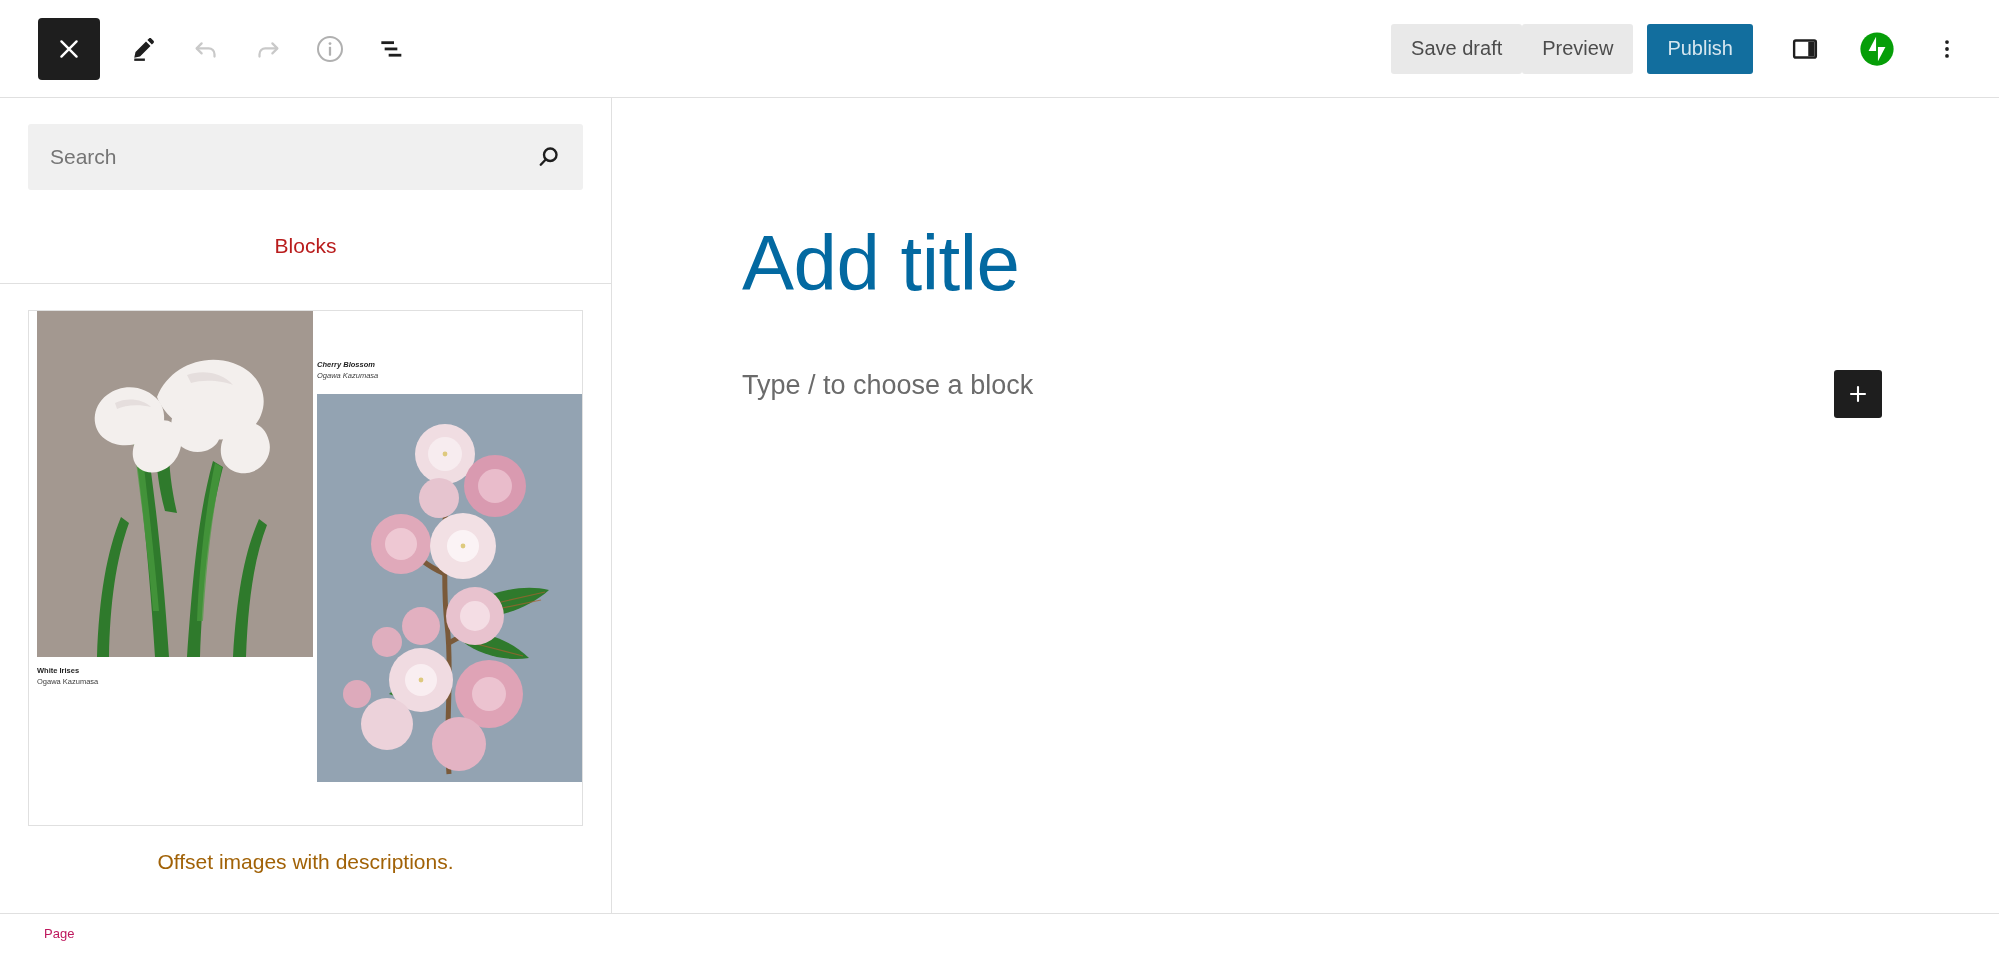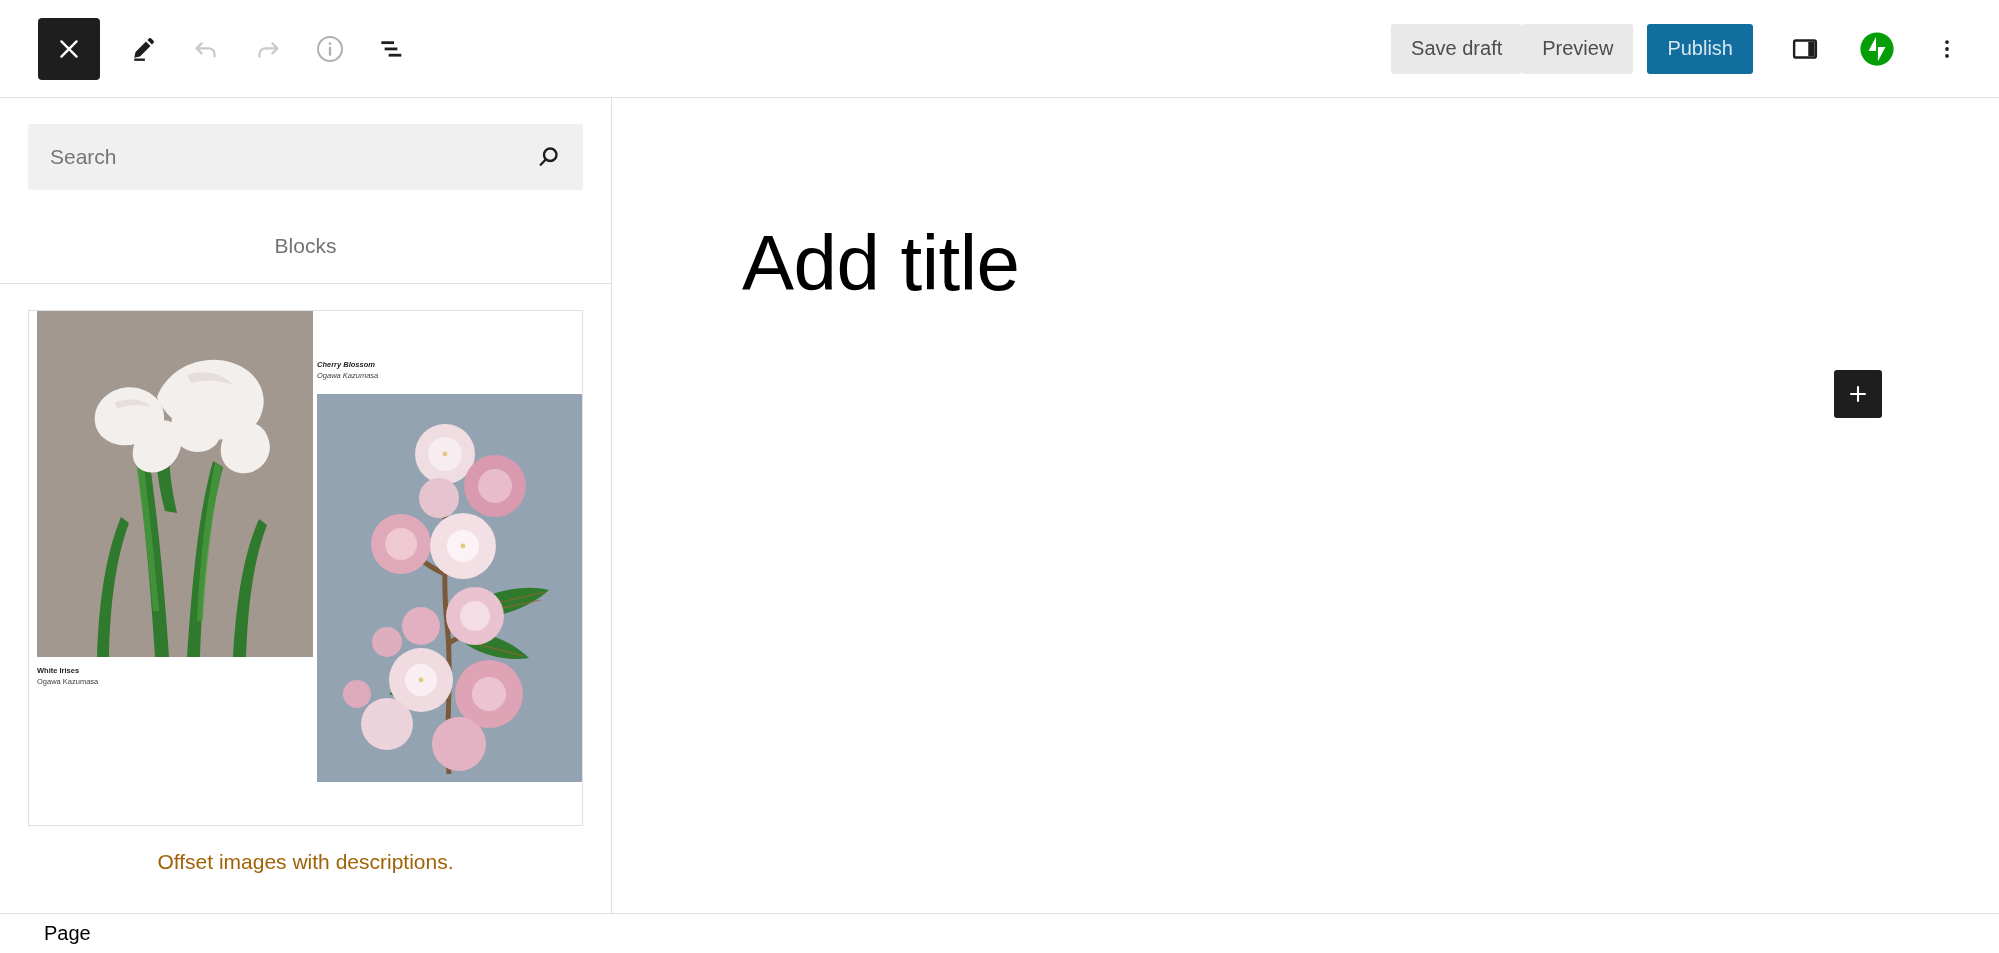--- a/index.html
+++ b/index.html
@@ -77,21 +77,21 @@
     width: 40px; height: 40px; display: flex; align-items: center; justify-content: center;
     cursor: pointer;
   }
 
   .tabs {
     display: flex; margin-top: 30px;
     border-bottom: 1px solid #e0e0e0;
   }
   .tab {
     flex: 1; text-align: center;
-    font-size: 21px; color: #737373; font-weight: 400;
+    font-size: 21px; color: #b91c1c; font-weight: 400;
     padding: 14px 0 22px 0;
     cursor: pointer; background: none; border: none;
     font-family: "Liberation Sans", sans-serif;
     border-bottom: 4px solid transparent;
     margin-bottom: -1px;
   }
   .tab.active { border-bottom-color: #1e87c4; }
 
   .pattern-list { padding: 26px 28px 0 28px; }
   .pattern-card { cursor: pointer; }
@@ -123,21 +123,21 @@
     padding: 24px 0 0 0;
   }
 
   
   .canvas {
     position: absolute; top: 98px; left: 612px; right: 0; bottom: 0;
     background: #ffffff; overflow: hidden;
   }
   .post-title {
     position: absolute; left: 130px; top: 126px;
-    font-size: 78px; color: #000000; font-weight: 400;
+    font-size: 78px; color: #0369a1; font-weight: 400;
     letter-spacing: -0.5px; line-height: 1;
     font-family: "Liberation Sans", sans-serif;
     white-space: nowrap; cursor: text;
   }
   .block-prompt {
     position: absolute; left: 130px; top: 272px;
     font-size: 27px; color: #6b6b6b; cursor: text;
     font-family: "Liberation Sans", sans-serif;
   }
   .inserter-plus {
@@ -146,21 +146,21 @@
     border: none; border-radius: 3px; cursor: pointer;
     display: flex; align-items: center; justify-content: center;
   }
 
   
   .footer {
     position: absolute; left: 0; right: 0; bottom: 0; height: 40px;
     background: #ffffff; border-top: 1px solid #e0e0e0;
     display: flex; align-items: center; padding-left: 44px;
   }
-  .footer-label { font-size: 20px; color: #000000; }
+  .footer-label { font-size: 13px; color: #be185d; }
 </style>
 </head>
 <body>
 
 <div class="app">
 
   <div class="header">
 
     <div class="header-left">
 
@@ -349,20 +349,21 @@
           </div>
 
         </div>
         <div class="pattern-label">Offset images with descriptions.</div>
       </div>
     </div>
   </div>
 
   <div class="canvas">
     <div class="post-title">Add title</div>
+    <div class="block-prompt">Type / to choose a block</div>
     <button class="inserter-plus">
       <svg width="24" height="24" viewBox="0 0 24 24">
         <path d="M12 5 V19 M5 12 H19" stroke="#ffffff" stroke-width="2.1" stroke-linecap="round"></path>
       </svg>
     </button>
   </div>
 
   <div class="footer">
     <span class="footer-label">Page</span>
   </div>

